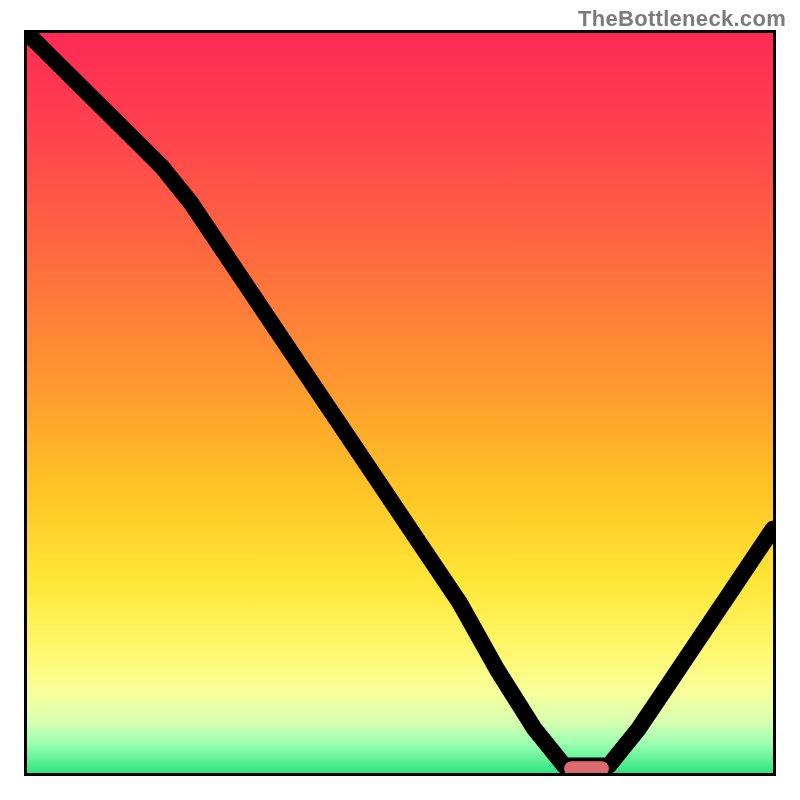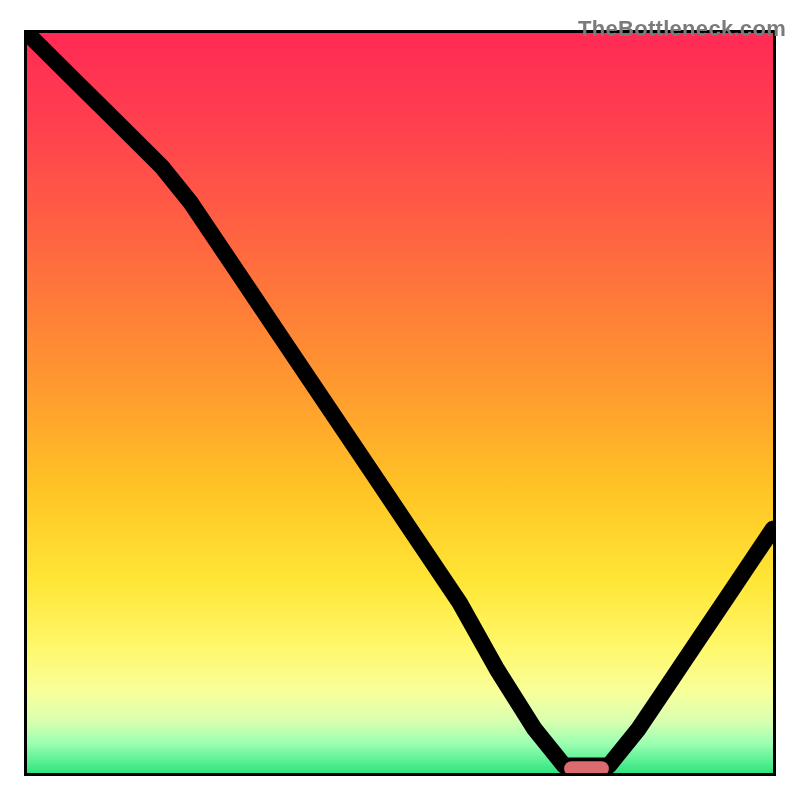--- a/index.html
+++ b/index.html
@@ -10,21 +10,21 @@
     background: #ffffff;
     font-family: Arial, Helvetica, sans-serif;
   }
   .wrap {
     position: relative;
     width: 800px;
     height: 800px;
   }
   .watermark {
     position: absolute;
-    top: 16px;
+    top: 6px;
     right: 14px;
     color: #7b7b7b;
     font-size: 22px;
     font-weight: 600;
     letter-spacing: 0.3px;
     z-index: 3;
   }
   .plot-frame {
     position: absolute;
     left: 24px;

